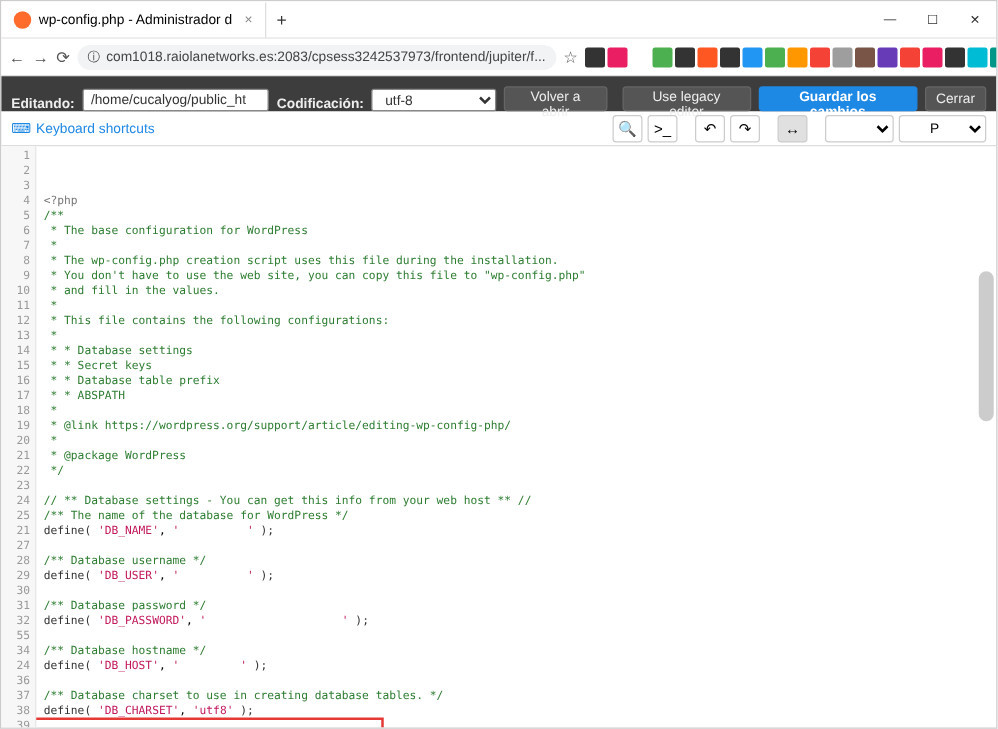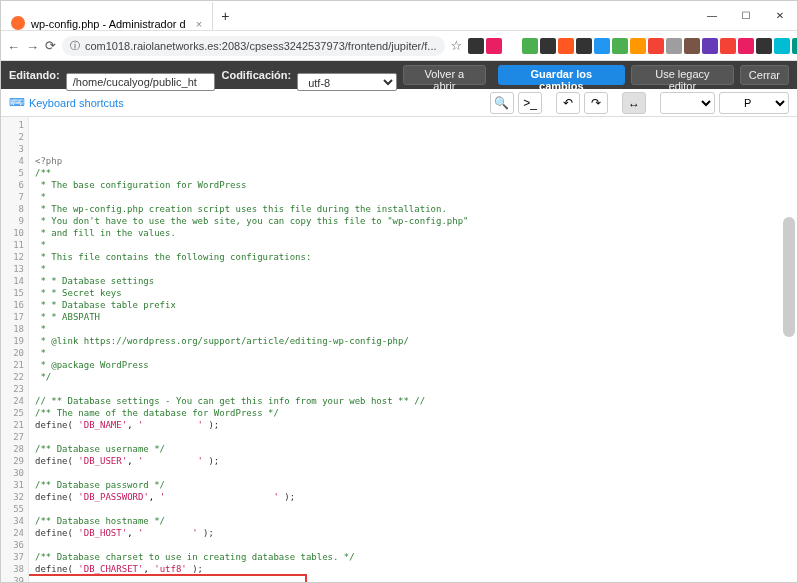--- a/index.html
+++ b/index.html
@@ -1,30 +1,30 @@
 <!DOCTYPE html>
 <html><head>
 <meta charset="utf-8">
 <style>
 * { margin: 0; padding: 0; box-sizing: border-box; }
 body { font-family: -apple-system, "Segoe UI", Arial, sans-serif; font-size: 12px; background: #fff; width: 798px; height: 583px; overflow: hidden; border: 1px solid #ccc; }
 .titlebar { height: 30px; background: #fff; display: flex; align-items: center; border-bottom: 1px solid #e0e0e0; }
-.tab { display: flex; align-items: flex-end; gap: 6px; padding: 0 10px; height: 28px; border-right: 1px solid #ddd; font-size: 11px; }
+.tab { display: flex; align-items: center; gap: 6px; padding: 0 10px; height: 28px; border-right: 1px solid #ddd; font-size: 11px; }
 .favicon { width: 14px; height: 14px; border-radius: 50%; background: #ff6c2c; display: inline-block; }
 .tab-close { margin-left: 4px; color: #888; }
 .newtab { padding: 0 8px; color: #333; font-size: 14px; }
 .winctrls { margin-left: auto; display: flex; }
 .winbtn { width: 34px; height: 28px; display: flex; align-items: center; justify-content: center; color: #333; font-size: 10px; }
 .urlbar { height: 30px; background: #fff; display: flex; align-items: center; gap: 6px; padding: 0 6px; border-bottom: 1px solid #e0e0e0; }
 .navbtn { width: 22px; height: 22px; display: flex; align-items: center; justify-content: center; color: #555; font-size: 13px; border-radius: 3px; }
 .urlfield { flex: 1; display: flex; align-items: center; gap: 4px; background: #f1f3f4; border-radius: 12px; padding: 3px 8px; font-size: 11px; color: #444; }
 .lockicon { width: 11px; font-size: 10px; }
 .exts { display: flex; gap: 2px; }
 .ext { width: 16px; height: 16px; border-radius: 2px; }
-.editorbar { height: 28px; background: #3d3d3d; display: flex; align-items: center; gap: 6px; padding: 0 8px; color: #eee; font-size: 11px; }
+.editorbar { height: 28px; background: #3d3d3d; display: flex; align-items: flex-end; gap: 6px; padding: 0 8px; color: #eee; font-size: 11px; }
 .editorbar label { font-weight: 600; }
 .pathbox, .encbox { background: #fff; color: #333; border: 1px solid #888; border-radius: 2px; padding: 2px 6px; font-size: 11px; height: 18px; margin-top: 14px; }
 .pathbox { width: 150px; overflow: hidden; white-space: nowrap; }
 .encbox { width: 100px; }
 .barbtn { background: #555; color: #eee; border: 1px solid #666; border-radius: 3px; padding: 2px 8px; font-size: 11px; height: 20px; }
 .barbtn.primary { background: #1e88e5; border-color: #1e88e5; color: #fff; font-weight: 600; }
 .spacer { flex: 1; }
 .toolbar2 { height: 28px; display: flex; align-items: center; padding: 0 8px; gap: 6px; border-bottom: 1px solid #ddd; }
 .kbs { display: flex; align-items: center; gap: 4px; color: #1e88e5; font-size: 11px; }
 .tbtns { margin-left: auto; display: flex; align-items: center; gap: 4px; }
@@ -90,22 +90,22 @@
     </div>
 </div>
 
 <div class="editorbar">
   <label>Editando:</label>
   <div class="pathbox">/home/cucalyog/public_ht</div>
   <label>Codificación:</label>
   <select class="encbox"><option>utf-8</option></select>
   <button class="barbtn">Volver a abrir</button>
   <div class="spacer"></div>
+  <button class="barbtn">Use legacy editor</button>
   <button class="barbtn primary">Guardar los cambios</button>
-  <button class="barbtn">Use legacy editor</button>
   <button class="barbtn">Cerrar</button>
 </div>
 
 <div class="toolbar2">
   <div class="kbs">
     <span>⌨</span>
     <span>Keyboard shortcuts</span>
   </div>
   <div class="tbtns">
     <div class="tbtn">🔍</div>

